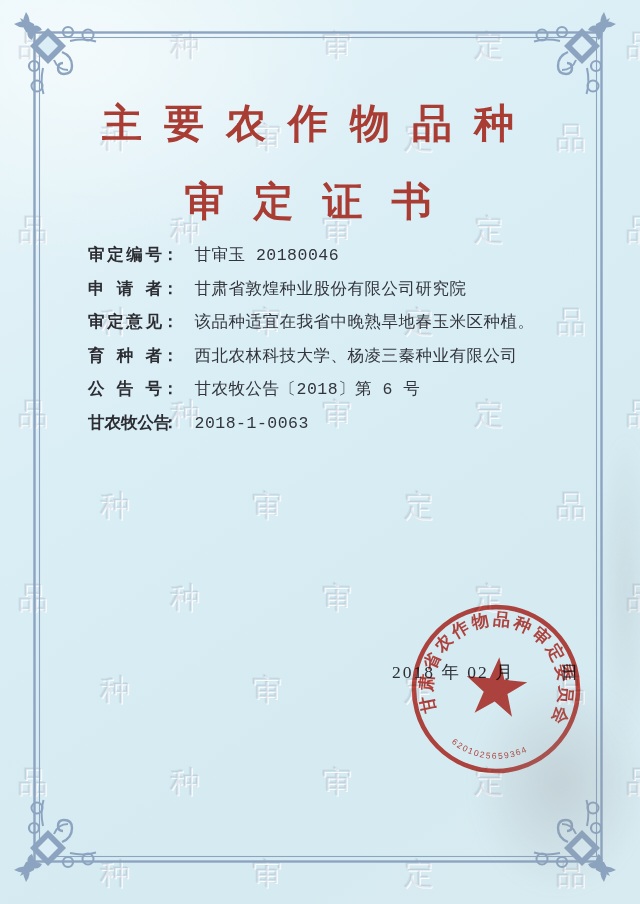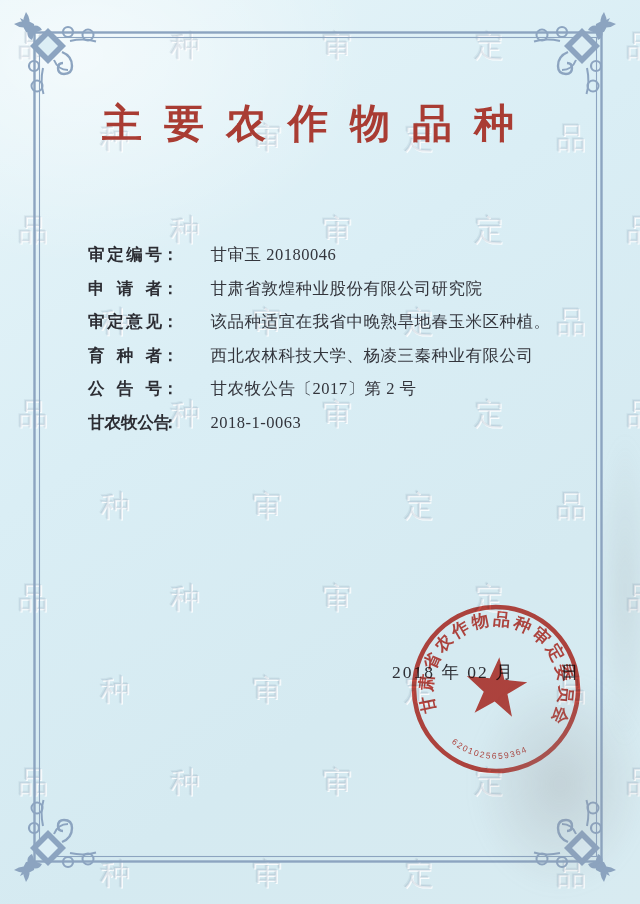--- a/index.html
+++ b/index.html
@@ -58,23 +58,24 @@
     text-align:justify;text-align-last:justify;
     font-family:Liberation Serif, serif;
     font-weight:bold;color:#2c2d33;
     vertical-align:top;
   }
   .field-colon{
     font-family:"Liberation Sans","DejaVu Sans",sans-serif;
     font-weight:bold;color:#2c2d33;
   }
   .field-value{
-    margin-left:32px;
+    margin-left:16px;
     color:#33353c;
     letter-spacing:0.5px;
+    font-family:Liberation Mono, monospace;
   }
   
   .date-line{
     position:absolute;left:392px;top:660px;
     font-size:17.5px;letter-spacing:2px;
     color:#2e2f35;white-space:nowrap;
     z-index:3;
   }
   .date-gap{display:inline-block;width:46px;}
   
@@ -145,36 +146,37 @@
         <circle cx="27" cy="78" r="5.5" fill="none" stroke="#8ca4c0" stroke-width="2"></circle>
       </g>
     </defs>
     <use href="#cornerOrn" x="0" y="0" transform="translate(10,8)"></use>
     <use href="#cornerOrn" transform="translate(630,8) scale(-1,1) translate(10,0)"></use>
     <use href="#cornerOrn" transform="translate(10,896) scale(1,-1) translate(0,10)"></use>
     <use href="#cornerOrn" transform="translate(630,896) scale(-1,-1) translate(10,10)"></use>
   </svg>
 
   <h1 class="title-line l1">主要农作物品种</h1>
+  <h1 class="title-line l2">审定证书</h1>
 
   <div class="fields">
     <div class="field-row">
       <span class="field-label">审定编号</span><span class="field-colon">：</span><span class="field-value">甘审玉 20180046</span>
     </div>
     <div class="field-row">
       <span class="field-label">申请者</span><span class="field-colon">：</span><span class="field-value">甘肃省敦煌种业股份有限公司研究院</span>
     </div>
     <div class="field-row">
       <span class="field-label">审定意见</span><span class="field-colon">：</span><span class="field-value">该品种适宜在我省中晚熟旱地春玉米区种植。</span>
     </div>
     <div class="field-row">
       <span class="field-label">育种者</span><span class="field-colon">：</span><span class="field-value">西北农林科技大学、杨凌三秦种业有限公司</span>
     </div>
     <div class="field-row">
-      <span class="field-label">公告号</span><span class="field-colon">：</span><span class="field-value">甘农牧公告〔2017〕第 2 号</span>
+      <span class="field-label">公告号</span><span class="field-colon">：</span><span class="field-value">甘农牧公告〔2018〕第 6 号</span>
     </div>
     <div class="field-row">
       <span class="field-label">甘农牧公告</span><span class="field-colon">：</span><span class="field-value">2018-1-0063</span>
     </div>
   </div>
 
   <div class="date-line">
     <span>2018 年 02 月</span><span class="date-gap"></span><span>日</span>
   </div>
 

